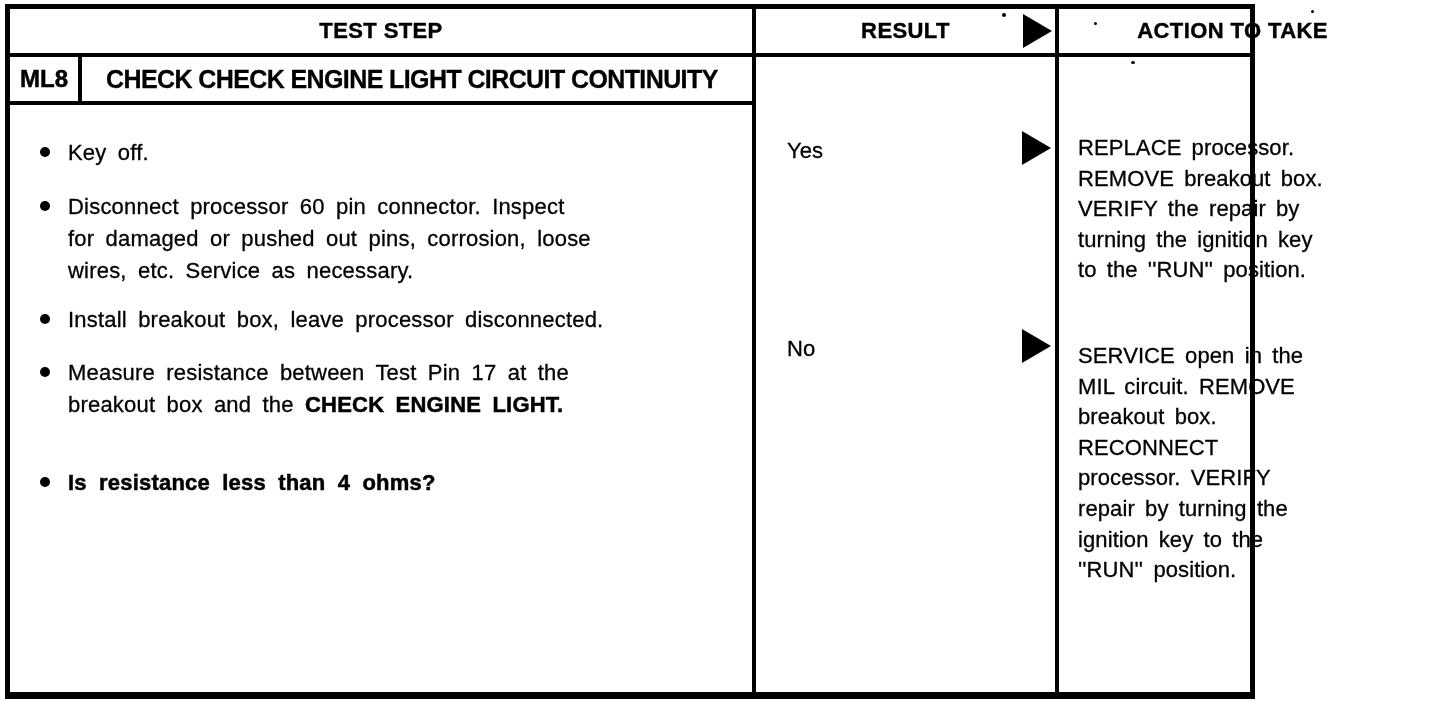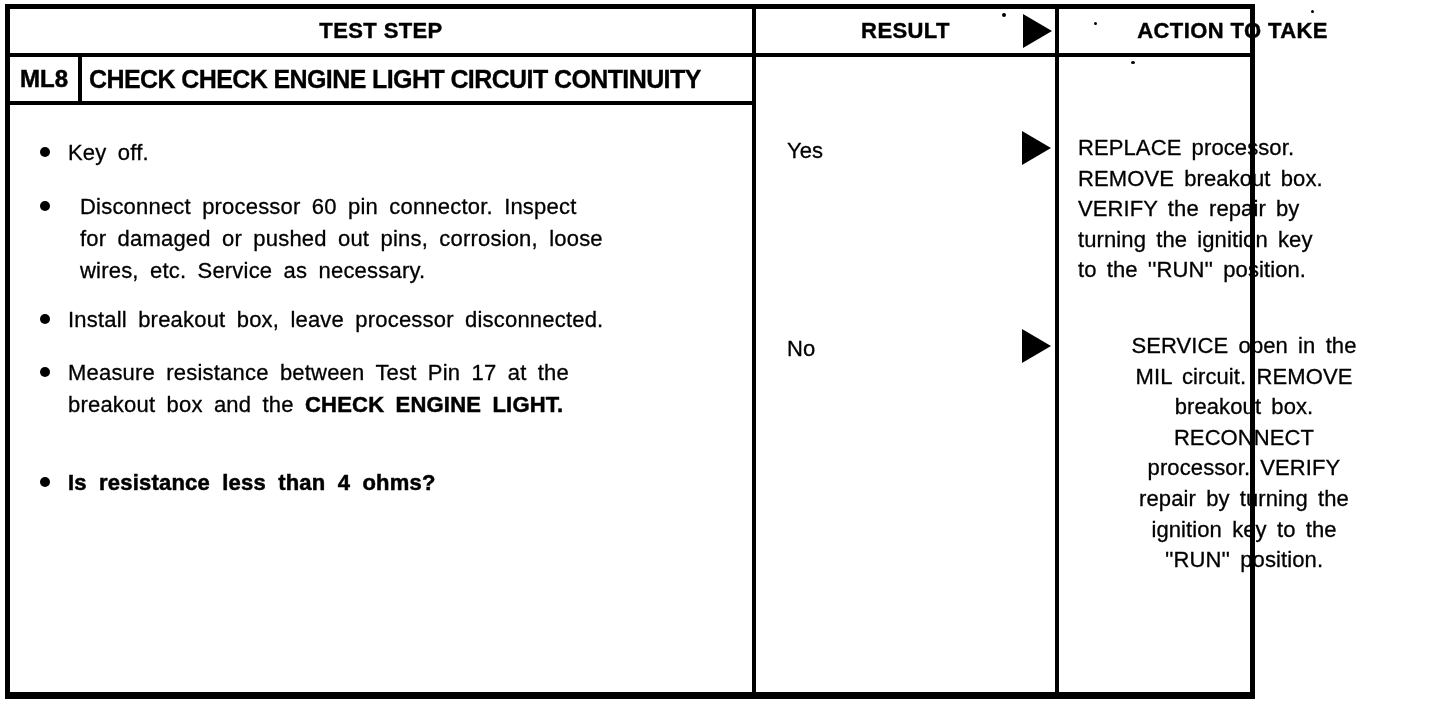--- a/index.html
+++ b/index.html
@@ -45,54 +45,54 @@
     position:absolute; left:0; top:48px; width:742px; height:48px;
     border-bottom:4px solid #000; display:flex; align-items:stretch;
   }
   .stepid {
     width:72px; border-right:4px solid #000;
     font-weight:700; font-size:24px; line-height:44px; text-align:center;
     -webkit-text-stroke:0.5px #000;
   }
   .steptitle {
     flex:1; font-weight:700; font-size:25px; line-height:44px;
-    padding-left:7px; letter-spacing:-0.6px; white-space:nowrap;
+    padding-left:24px; letter-spacing:-0.6px; white-space:nowrap;
     -webkit-text-stroke:0.3px #000;
   }
 
   .bullet {
     position:absolute; left:30px; width:695px;
     display:flex; gap:18px;
   }
   .dot {
     flex:0 0 10px; width:10px; height:10px; border-radius:50%;
     background:#000; margin-top:10px;
   }
   .btext {
     font-size:22px; line-height:32px; word-spacing:5px; letter-spacing:0.2px;
     -webkit-text-stroke:0.3px #000;
   }
-  .lines { white-space:pre-line;margin-left:12px; }
+  .lines { white-space:pre-line; }
   .bold, .btext b { font-weight:700;text-align:center; -webkit-text-stroke:0.5px #000; }
   .question .btext { font-weight:700; word-spacing:6px; -webkit-text-stroke:0.5px #000; }
 
   .rlabel {
     position:absolute; left:777px; font-size:22px; line-height:31px;
     word-spacing:5px; -webkit-text-stroke:0.3px #000;
   }
   .r1 { top:126px; }
   .r2 { top:324px; }
 
   .action {
     position:absolute; left:1068px; width:332px;
     font-size:22px; line-height:30.6px; word-spacing:4px; letter-spacing:0.1px;
     white-space:pre-line; -webkit-text-stroke:0.3px #000;
   }
   .a1 { top:124px; }
-  .a2 { top:322px;text-align:center; }
+  .a2 { top:332px; }
 
   .speck { position:absolute; background:#000; border-radius:50%; }
   .sp1 { left:992px;  top:4px;  width:4px; height:4px; }
   .sp2 { left:1084px; top:13px; width:3px; height:3px; }
   .sp3 { left:1121px; top:52px; width:4px; height:3px; }
   .sp4 { left:1301px; top:1px;  width:3px; height:3px; }
 </style>
 </head>
 <body>
 

